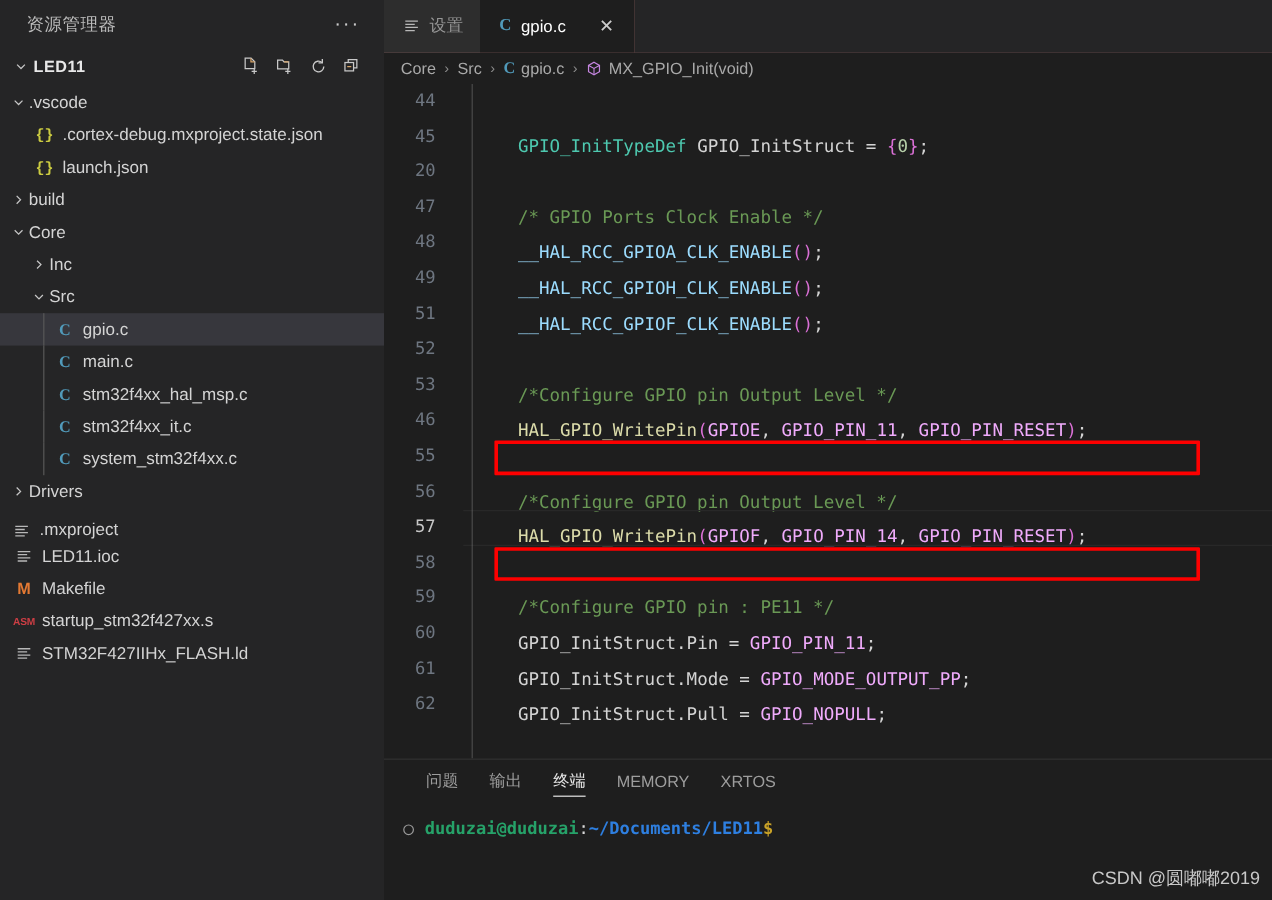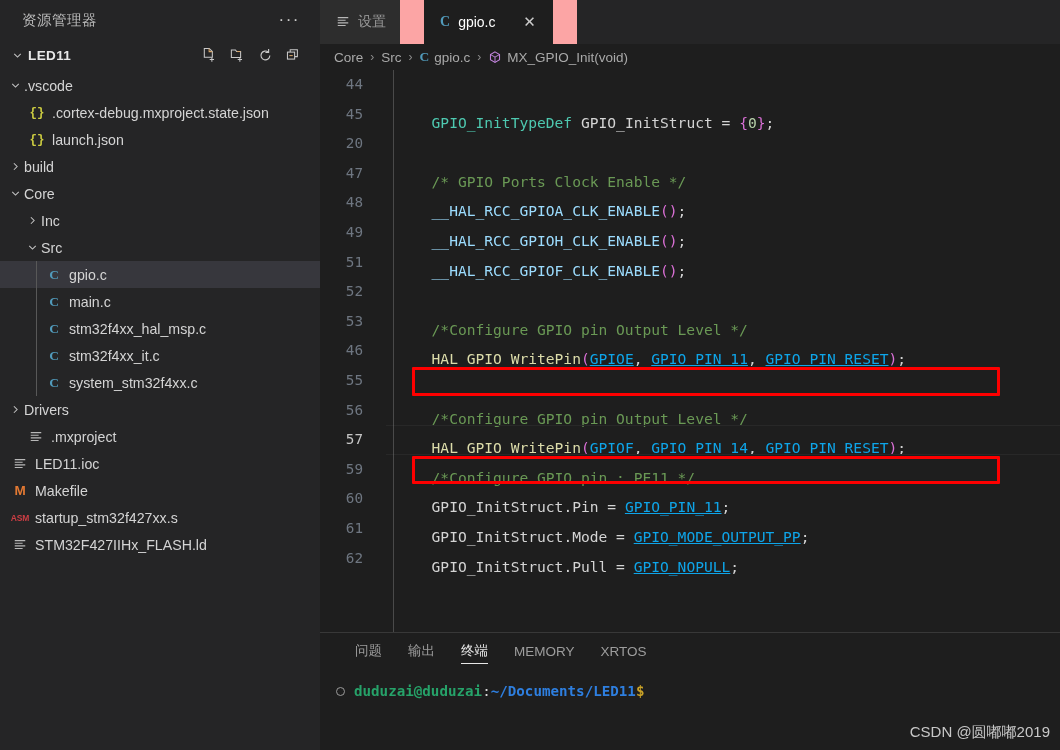--- a/index.html
+++ b/index.html
@@ -62,21 +62,21 @@
   .m-ico { color: #e37933; font-size: 13.5px; font-weight: bold; }
   .asm-ico { color: #cc3e44; font-size: 8.5px; font-weight: bold; letter-spacing: -.2px; }
   .indent-guide {
     position: absolute; top: 0; bottom: 0; width: 1px; background: #585858;
   }
 
   
   #main { flex: 1 1 auto; display: flex; flex-direction: column; background: #1e1e1e; min-width: 0; }
 
   
-  .tabbar { height: 44px; background: #fca5a5; display: flex; align-items: stretch; flex: 0 0 44px; gap: 24px; }
+  .tabbar { height: 44px; background: #fca5a5; display: flex; align-items: stretch; flex: 0 0 44px; }
   .tab {
     display: flex; align-items: center; gap: 8px;
     padding: 0 14px 0 16px; cursor: pointer; position: relative;
     background: #2d2d2d; color: #969696; font-size: 14px; min-width: 0;
   }
   .tab.active { background: #1e1e1e; color: #ffffff; }
   .tab .tname { font-size: 14px; white-space: nowrap; }
   .tab.active .tname { color: #ffffff; }
   .tab-close {
     margin-left: 16px; width: 20px; height: 20px;
@@ -115,21 +115,21 @@
   .active-line-top, .active-line-bot {
     position: absolute; left: 66px; right: 0; height: 1px; background: #282828;
   }
 
   
   .t-type   { color: #4ec9b0; }
   .t-plain  { color: #d4d4d4; }
   .t-cmt    { color: #6a9955; }
   .t-fn     { color: #dcdcaa; }
   .t-macro  { color: #9cdcfe; }
-  .t-const  { color: #0ea5e9; text-decoration: underline; }
+  .t-const  { color: #f0abfc; }
   .t-punc   { color: #d4d4d4; }
   .t-paren  { color: #da70d6; }
   .t-brace  { color: #da70d6; }
   .t-op     { color: #d4d4d4; }
 
   .redbox {
     position: absolute; border: 3px solid #fe0000;
     pointer-events: none; border-radius: 1px;
   }
 
@@ -321,21 +321,21 @@
           <span class="indent-guide" style="left: 36px;"></span>
         </div>
         <div class="trow" style="padding-left: 6px;">
           <span class="twist">
             <svg width="13" height="13" viewBox="0 0 16 16">
               <path d="M6 4l4 4-4 4" fill="none" stroke="#c5c5c5" stroke-width="1.3"></path>
             </svg>
           </span>
           <span class="lbl">Drivers</span>
         </div>
-        <div class="trow" style="padding-left: 22px;">
+        <div class="trow" style="padding-left: 4px; align-items: flex-end;">
           <span class="twist" style="flex: 0 0 4px; width: 4px;"></span>
           <span class="ficon">
             <svg width="14" height="14" viewBox="0 0 16 16">
               <path d="M2 3h12M2 6h9M2 9h12M2 12h9" stroke="#b8b8b8" stroke-width="1.25"></path>
             </svg>
           </span>
           <span class="lbl">.mxproject</span>
         </div>
         <div class="trow" style="padding-left: 6px;">
           <span class="twist" style="flex: 0 0 4px; width: 4px;"></span>
@@ -468,20 +468,24 @@
             <span class="lnum">56</span>
             <span class="ctext"><span class="t-cmt">  /*Configure GPIO pin Output Level */</span></span>
           </div>
           <div class="cline active">
             <span class="lnum">57</span>
             <span class="ctext"><span class="t-plain">  </span><span class="t-fn">HAL_GPIO_WritePin</span><span class="t-paren">(</span><span class="t-const">GPIOF</span><span class="t-punc">, </span><span class="t-const">GPIO_PIN_14</span><span class="t-punc">, </span><span class="t-const">GPIO_PIN_RESET</span><span class="t-paren">)</span><span class="t-punc">;</span></span>
             <span class="active-line-top" style="top: 0px;"></span>
             <span class="active-line-bot" style="bottom: 0px;"></span>
           </div>
           <div class="cline">
+            <span class="lnum">58</span>
+            <span class="ctext"></span>
+          </div>
+          <div class="cline">
             <span class="lnum">59</span>
             <span class="ctext"><span class="t-cmt">  /*Configure GPIO pin : PE11 */</span></span>
           </div>
           <div class="cline">
             <span class="lnum">60</span>
             <span class="ctext"><span class="t-plain">  </span><span class="t-plain">GPIO_InitStruct</span><span class="t-punc">.</span><span class="t-plain">Pin</span><span class="t-op"> = </span><span class="t-const">GPIO_PIN_11</span><span class="t-punc">;</span></span>
           </div>
           <div class="cline">
             <span class="lnum">61</span>
             <span class="ctext"><span class="t-plain">  </span><span class="t-plain">GPIO_InitStruct</span><span class="t-punc">.</span><span class="t-plain">Mode</span><span class="t-op"> = </span><span class="t-const">GPIO_MODE_OUTPUT_PP</span><span class="t-punc">;</span></span>

